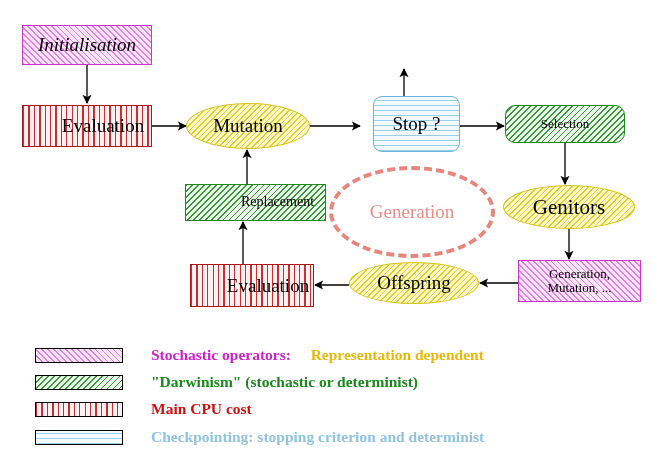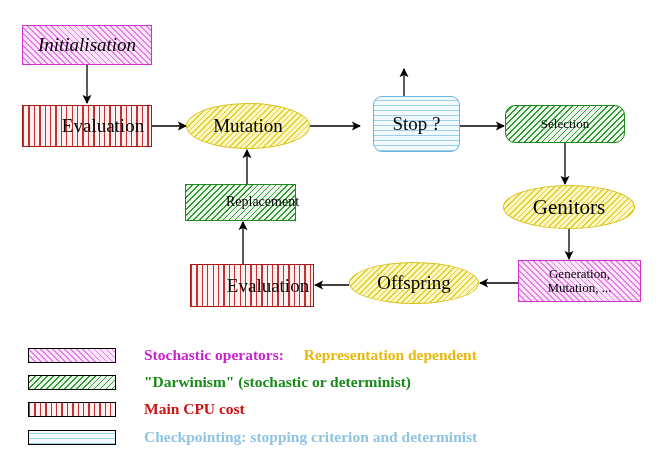--- a/index.html
+++ b/index.html
@@ -39,21 +39,21 @@
   
   .ellipse{border-radius:50%;border:1.6px solid #d6c21a;
      background-color:#fdf7c8;
      background-image:repeating-linear-gradient(135deg,
         #e3cf2a 0px,#e3cf2a 1.1px,transparent 1.1px,transparent 4.0px);}
   .ellipse-dashed{border-radius:50%;background:transparent;
      border:4px dashed #e8857d;}
   .ellipse-dashed span{color:#ec8d85;}
 
   
-  #legend{position:absolute;left:0;top:338px;width:580px;height:120px;}
+  #legend{position:absolute;left:7px;top:338px;width:580px;height:120px;}
   .leg-row{position:absolute;left:28px;height:22px;display:flex;align-items:center;}
   .swatch{width:88px;height:15px;border:1.5px solid #000;box-sizing:border-box;flex:0 0 auto;}
   .leg-text{margin-left:28px;font-size:15.5px;font-family:"Liberation Serif",serif;
             white-space:nowrap;font-weight:bold;}
   .t-magenta{color:#cc22cc;}
   .t-gold{color:#e8b90d;}
   .t-green{color:#1a8a1a;}
   .t-red{color:#cc1111;}
   .t-blue{color:#8fc4e2;}
 </style>
@@ -125,24 +125,27 @@
   </div>
 
   <div class="node ellipse" style="left:349px;top:262px;width:130px;height:42px;font-size:19px;">
     <span>Offspring</span>
   </div>
 
   <div class="node box box-red" style="left:190px;top:264px;width:124px;height:43px;font-size:19px;">
     <span>Evaluation</span>
   </div>
 
-  <div class="node box box-green" style="left:185px;top:184px;width:111px;height:37px;font-size:14px;padding-left:44px;">
+  <div class="node box box-green" style="left:185px;top:184px;width:141px;height:37px;font-size:14px;padding-left:44px;">
     <span>Replacement</span>
   </div>
 
+  <div class="node ellipse-dashed" style="left:329px;top:166px;width:166px;height:92px;font-size:19px;">
+    <span>Generation</span>
+  </div>
 
   <div id="legend">
 
     <div class="leg-row" style="top:6px;">
       <div class="swatch box-magenta"></div>
       <div class="leg-text">
         <span class="t-magenta">Stochastic operators:</span>
         <span style="display:inline-block;width:12px;"></span>
         <span class="t-gold">Representation dependent</span>
       </div>

